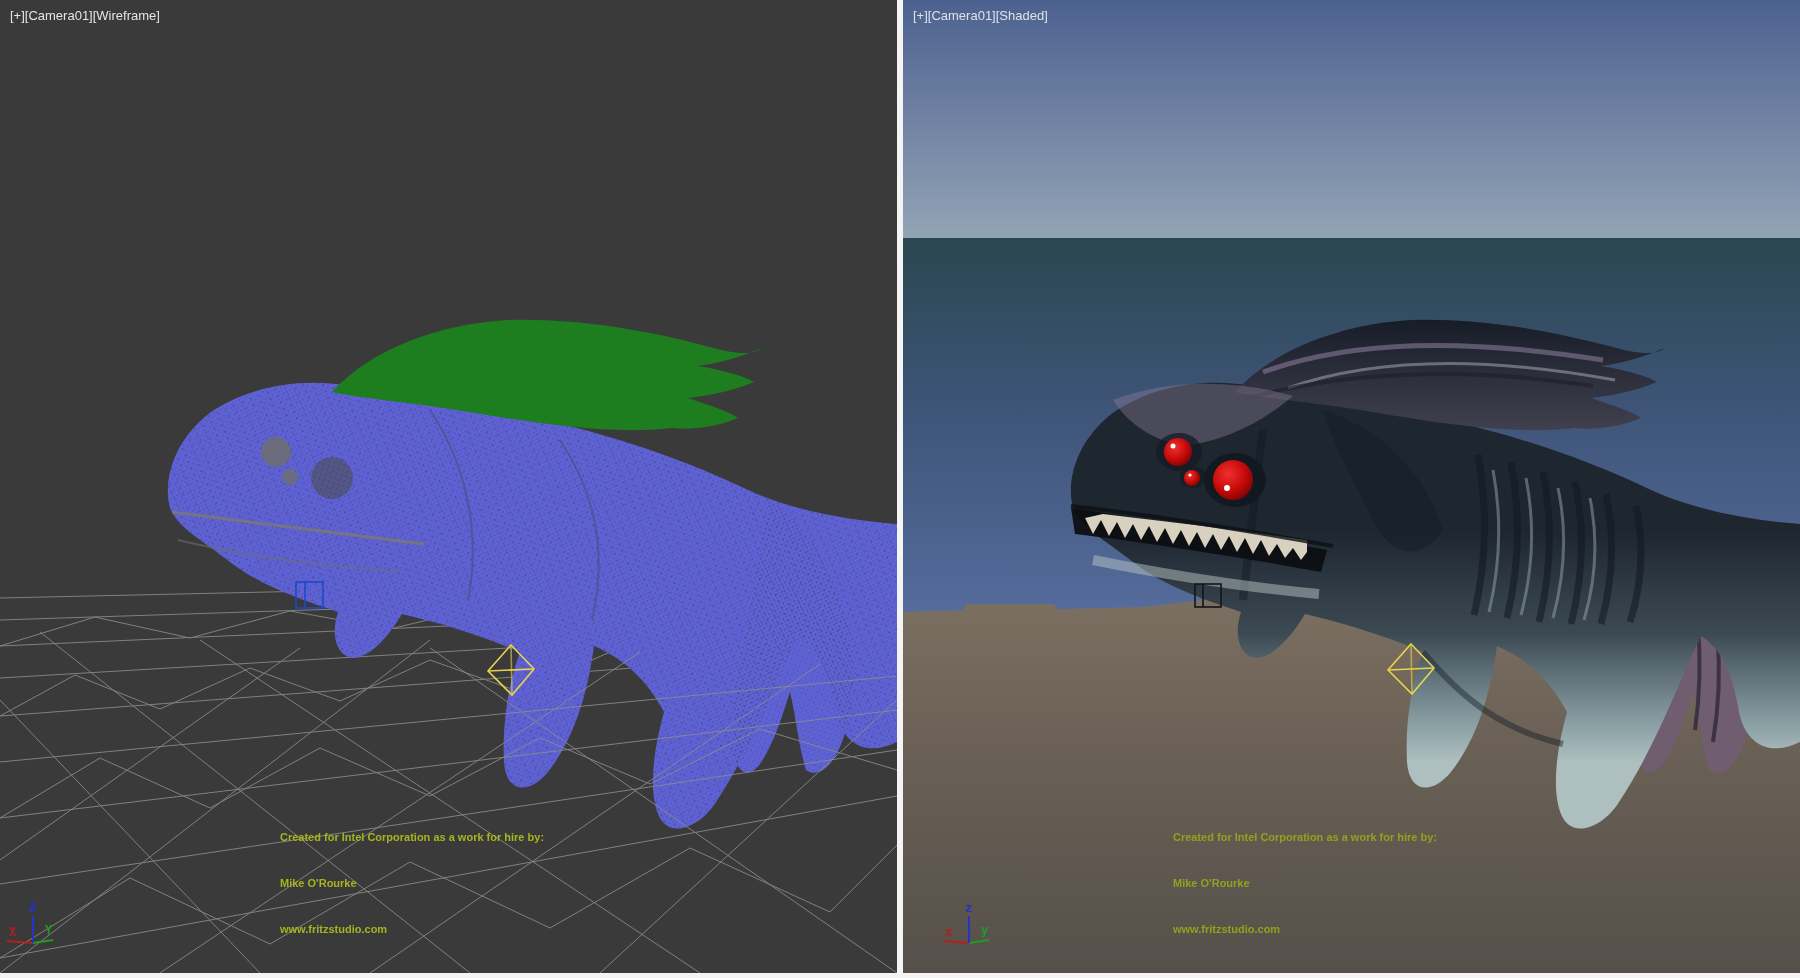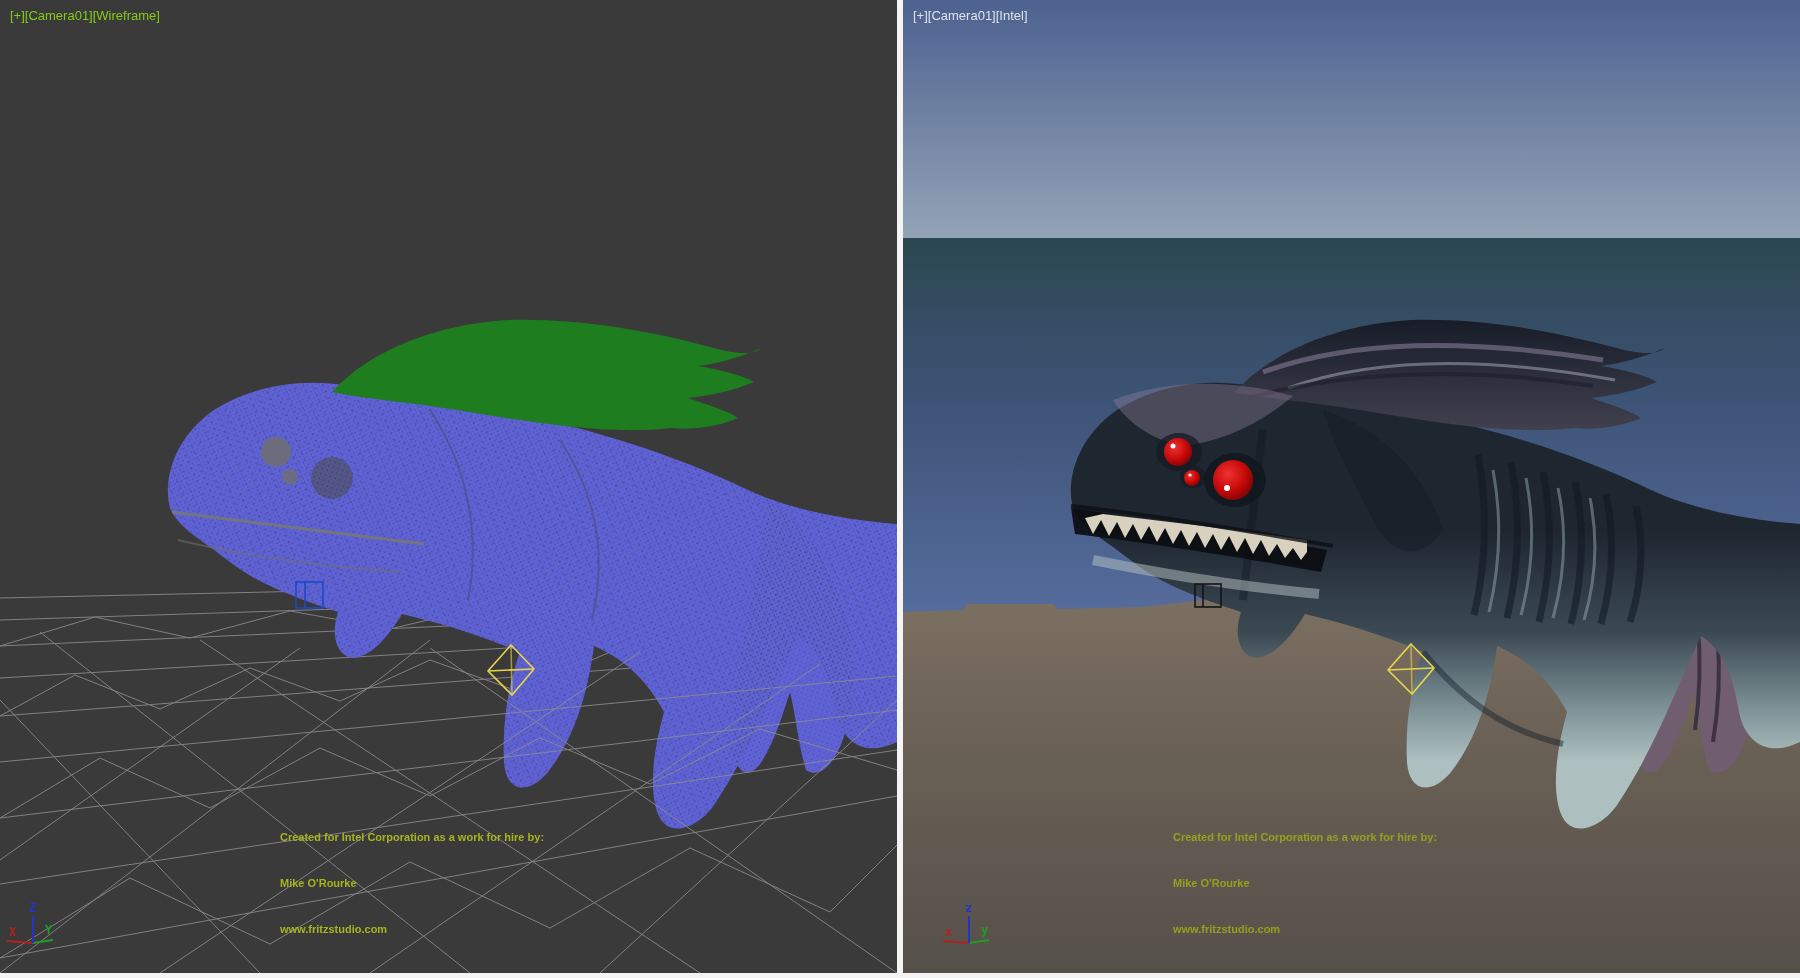--- a/index.html
+++ b/index.html
@@ -4,21 +4,21 @@
 <style>
   html,body{margin:0;padding:0;background:#f2f2f2;}
   .stage{position:relative;width:1800px;height:978px;background:#f2f2f2;overflow:hidden;
          font-family:"Liberation Sans",sans-serif;}
   .viewport{position:absolute;top:0;width:897px;height:973px;overflow:hidden;}
   .viewport.left{left:0;background:#3a3a3a;}
   .viewport.right{left:903px;background:#4d6190;}
   .viewport svg{position:absolute;left:0;top:0;}
   .vp-label{position:absolute;left:10px;top:8px;font-size:13px;letter-spacing:0px;
             font-family:"Liberation Sans",sans-serif;user-select:none;cursor:default;}
-  .left .vp-label{color:#84cc16;}
+  .left .vp-label{color:#e5e5e5;}
   .right .vp-label{color:#dde2ea;}
   .credit{position:absolute;font-size:11px;line-height:11px;font-weight:bold;
           font-family:"Liberation Sans",sans-serif;transform:scaleY(.96);}
   .credit span{display:block;white-space:pre;margin-top:37px;}
   .left .credit{left:280px;top:794px;color:#a6b51f;}
   .right .credit{left:270px;top:794px;color:#93a11d;}
   .divider{position:absolute;left:897px;top:0;width:6px;height:978px;background:#f4f4f4;cursor:col-resize;}
   .bottom-strip{position:absolute;left:0;top:973px;width:1800px;height:5px;background:#f4f4f4;}
   text.axis{font-size:12px;font-weight:bold;font-family:"DejaVu Sans Mono",monospace;}
 </style>
@@ -250,21 +250,21 @@
       <g transform="translate(66,943)">
         <line x1="0" y1="0" x2="-26" y2="-2" stroke="#b32020" stroke-width="2"></line>
         <line x1="0" y1="0" x2="20" y2="-3" stroke="#1f9e1f" stroke-width="2"></line>
         <line x1="0" y1="0" x2="0" y2="-27" stroke="#2433c8" stroke-width="2"></line>
         <text class="axis" x="-24" y="-7" fill="#b32020">x</text>
         <text class="axis" x="12" y="-9" fill="#1f9e1f">y</text>
         <text class="axis" x="-4" y="-31" fill="#2433c8">z</text>
       </g>
     </svg>
 
-    <div class="vp-label">[+][Camera01][Intel]</div>
+    <div class="vp-label">[+][Camera01][Shaded]</div>
     <div class="credit">
       <span>Created for Intel Corporation as a work for hire by:</span>
       <span>Mike O'Rourke</span>
       <span>www.fritzstudio.com</span>
     </div>
   </section>
 
 </div>
 
 </body></html>

